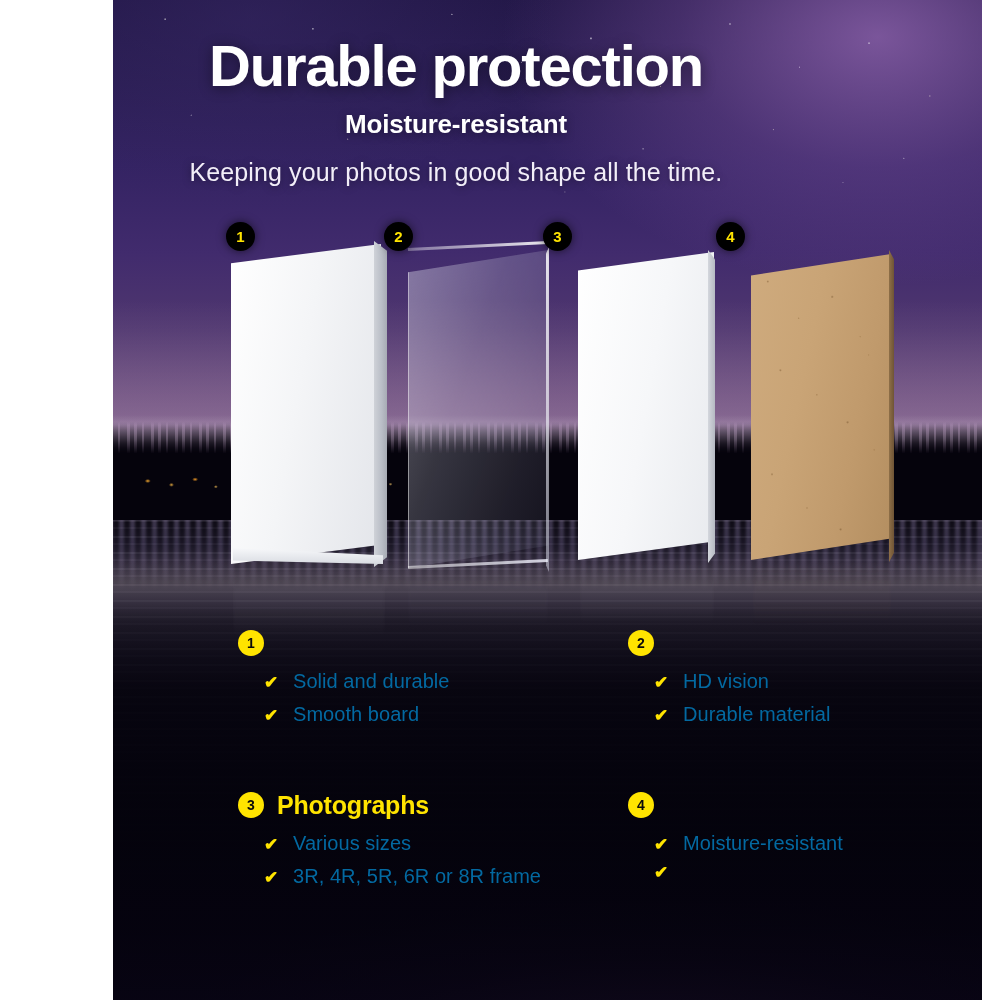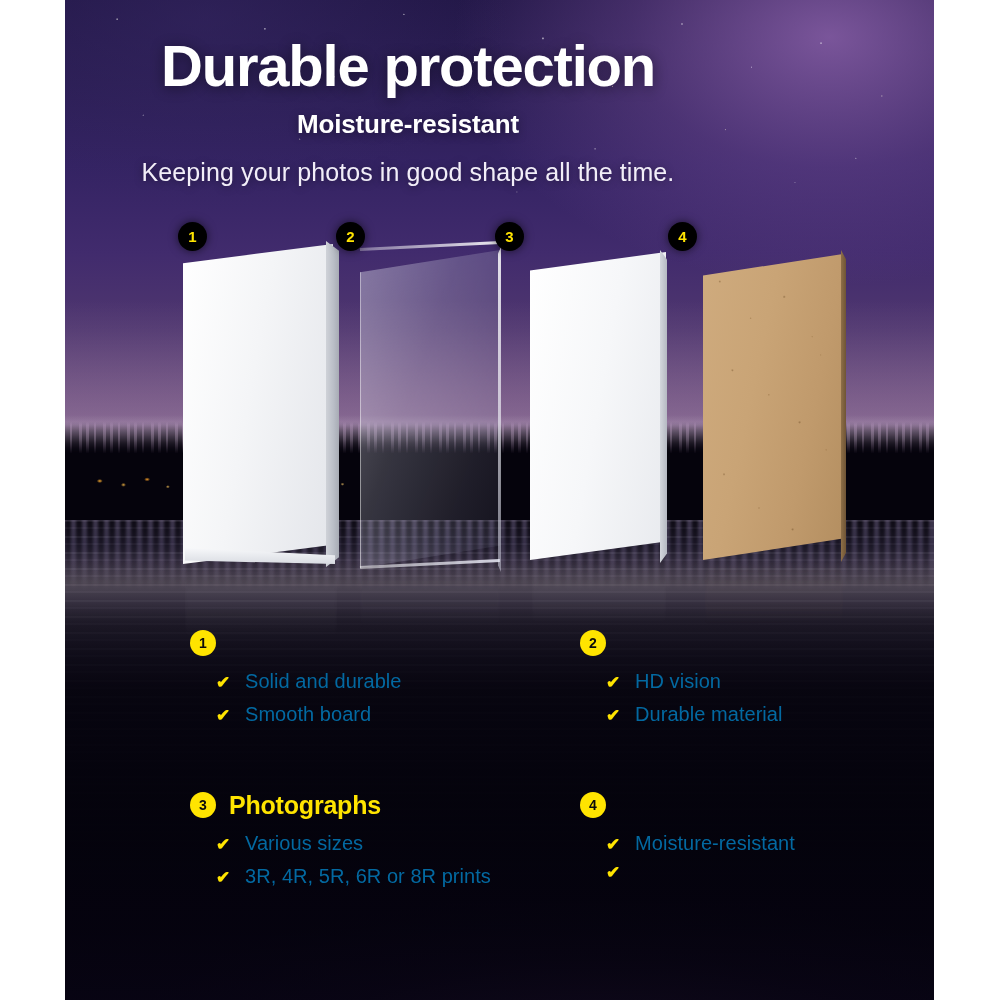--- a/index.html
+++ b/index.html
@@ -8,20 +8,21 @@
     background:#ffffff;
     font-family:"Liberation Sans", sans-serif;
     overflow:hidden;
   }
 
   
   #page {
     position:relative;
     width:816px; height:1000px;
     background:#ffffff;
+    margin-left:48px;
   }
 
   
   #photo {
     position:absolute;
     left:65px; top:0; width:869px; height:1000px;
     overflow:hidden;
     background:#090418;
   }
 
@@ -453,21 +454,21 @@
         <div class="badge-yellow">3</div>
         <div class="feat-title">Photographs</div>
       </div>
       <ul class="feat-list">
         <li class="feat-item">
           <span class="tick">✔</span>
           <span class="feat-text">Various sizes</span>
         </li>
         <li class="feat-item">
           <span class="tick">✔</span>
-          <span class="feat-text">3R, 4R, 5R, 6R or 8R prints</span>
+          <span class="feat-text">3R, 4R, 5R, 6R or 8R frame</span>
         </li>
       </ul>
     </div>
 
     <div class="feat c2 r2">
       <div class="feat-head">
         <div class="badge-yellow">4</div>
       </div>
       <ul class="feat-list">
         <li class="feat-item">

